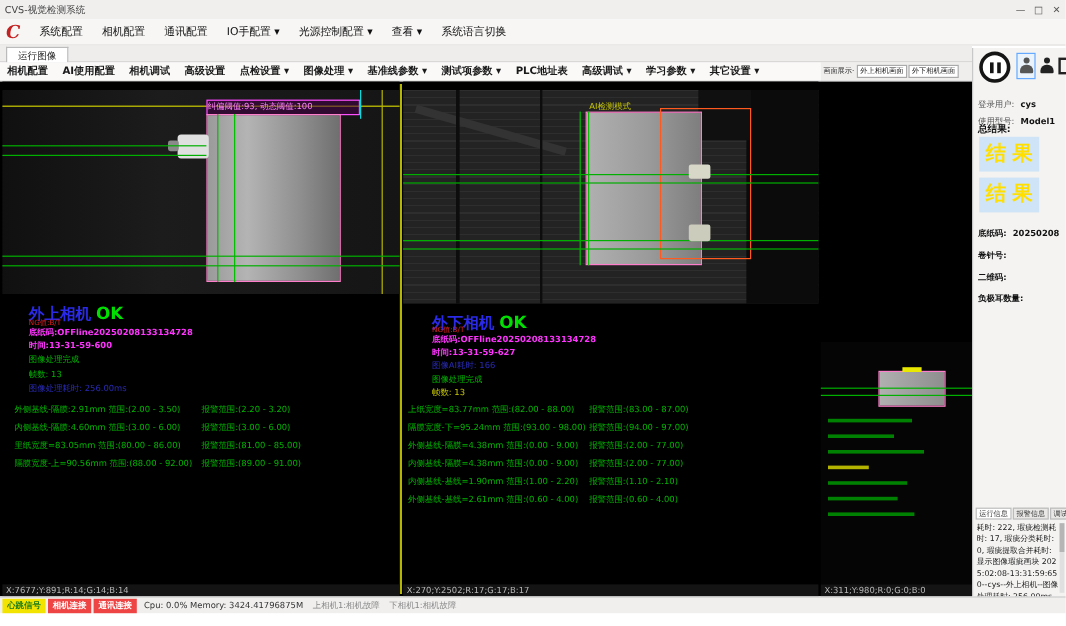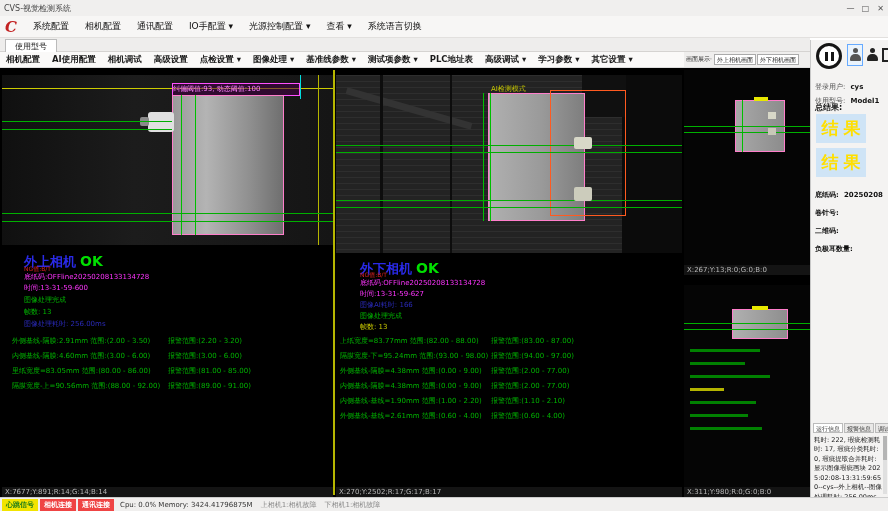--- a/index.html
+++ b/index.html
@@ -27,21 +27,21 @@
     display:flex;align-items:center;border-bottom:1px solid #ddd}
   .thumbtabs .lbl{font-size:6px;color:#333;padding:0 2px;white-space:nowrap}
   .thumbtabs .tt{font-size:6px;color:#222;border:1px solid #aaa;background:#fff;padding:0 2px;
     height:11px;line-height:10px;margin-right:1px;white-space:nowrap}
   
   .main{position:absolute;left:0;top:68px;width:810px;height:429px;background:#000}
   .panel{position:absolute;background:#000}
   .coordbar{position:absolute;left:0;bottom:0;width:100%;height:10px;background:#141414;
     color:#b8b8b8;font-size:7px;line-height:10px;padding-left:3px;white-space:nowrap}
   .gtext{color:#00b400;font-size:7px;white-space:nowrap}
-  .mtext{color:#ff35ff;font-size:7px;font-weight:normal;white-space:nowrap}
+  .mtext{color:#ff35ff;font-size:7px;font-weight:bold;white-space:nowrap}
   .btext{color:#2a2ab8;font-size:7px;white-space:nowrap}
   .ytext{color:#c8c800;font-size:7px;white-space:nowrap}
   .rtext{color:#dd2222;font-size:6px;white-space:nowrap}
   .camtitle{font-size:13px;font-weight:bold;color:#2a2ae8;white-space:nowrap}
   .camok{font-size:14px;font-weight:bold;color:#00e000;margin-left:4px}
   .vline,.hline{position:absolute}
   
   .sidebar{position:absolute;left:810px;top:40px;width:78px;height:457px;background:#f4f3f2;
     border-left:1px solid #c8c8c8}
   .sb-label{font-size:7px;color:#555;white-space:nowrap}
@@ -90,21 +90,21 @@
   <span class="mi">系统配置</span>
   <span class="mi">相机配置</span>
   <span class="mi">通讯配置</span>
   <span class="mi">IO手配置 ▾</span>
   <span class="mi">光源控制配置 ▾</span>
   <span class="mi">查看 ▾</span>
   <span class="mi">系统语言切换</span>
 </div>
 
 <div class="tabstrip">
-  <span class="runtab">使用型号</span>
+  <span class="runtab">运行图像</span>
 </div>
 
 <div class="toolbar">
   <span class="ti">相机配置</span>
   <span class="ti">AI使用配置</span>
   <span class="ti">相机调试</span>
   <span class="ti">高级设置</span>
   <span class="ti">点检设置 ▾</span>
   <span class="ti">图像处理 ▾</span>
   <span class="ti">基准线参数 ▾</span>
@@ -205,33 +205,20 @@
     <span class="gtext abs" style="left:4px;top:313px">内侧基线-隔膜=4.38mm 范围:(0.00 - 9.00)</span>
     <span class="gtext abs" style="left:155px;top:313px">报警范围:(2.00 - 77.00)</span>
     <span class="gtext abs" style="left:4px;top:328px">内侧基线-基线=1.90mm 范围:(1.00 - 2.20)</span>
     <span class="gtext abs" style="left:155px;top:328px">报警范围:(1.10 - 2.10)</span>
     <span class="gtext abs" style="left:4px;top:343px">外侧基线-基线=2.61mm 范围:(0.60 - 4.00)</span>
     <span class="gtext abs" style="left:155px;top:343px">报警范围:(0.60 - 4.00)</span>
 
     <div class="coordbar">X:270;Y:2502;R:17;G:17;B:17</div>
   </div>
 
-  <div class="panel" style="left:684px;top:0;width:126px;height:207px">
-    <div class="abs" style="left:0;top:2px;width:126px;height:195px;background:#050505">
-      <div class="abs" style="left:51px;top:30px;width:50px;height:52px;border:1px solid #ff7ecb;
-                  background:linear-gradient(90deg,#a8a8a8,#8c8c8c)"></div>
-      <div class="abs" style="left:70px;top:27px;width:14px;height:4px;background:#e8e800"></div>
-      <div class="vline" style="left:58px;top:30px;width:1px;height:52px;background:#00c000"></div>
-      <div class="hline" style="left:0;top:56px;width:126px;height:1px;background:#00b000"></div>
-      <div class="hline" style="left:0;top:62px;width:126px;height:1px;background:#00b000"></div>
-      <div class="abs" style="left:84px;top:42px;width:8px;height:7px;background:#d8d8c8"></div>
-      <div class="abs" style="left:84px;top:58px;width:8px;height:7px;background:#c8c8b8"></div>
-    </div>
-    <div class="coordbar">X:267;Y:13;R:0;G:0;B:0</div>
-  </div>
 
   <div class="panel" style="left:684px;top:217px;width:126px;height:212px">
     <div class="abs" style="left:0;top:0;width:126px;height:202px;background:#050505">
       <div class="abs" style="left:48px;top:24px;width:56px;height:30px;border:1px solid #ff7ecb;
                   background:linear-gradient(90deg,#b0b0b0,#8e8e8e)"></div>
       <div class="abs" style="left:68px;top:21px;width:16px;height:4px;background:#e8e800"></div>
       <div class="hline" style="left:0;top:38px;width:126px;height:1px;background:#00b000"></div>
       <div class="hline" style="left:0;top:44px;width:126px;height:1px;background:#00b000"></div>
       <div class="abs" style="left:6px;top:64px;width:70px;height:3px;background:#00a000;opacity:.8"></div>
       <div class="abs" style="left:6px;top:77px;width:55px;height:3px;background:#00a000;opacity:.8"></div>

